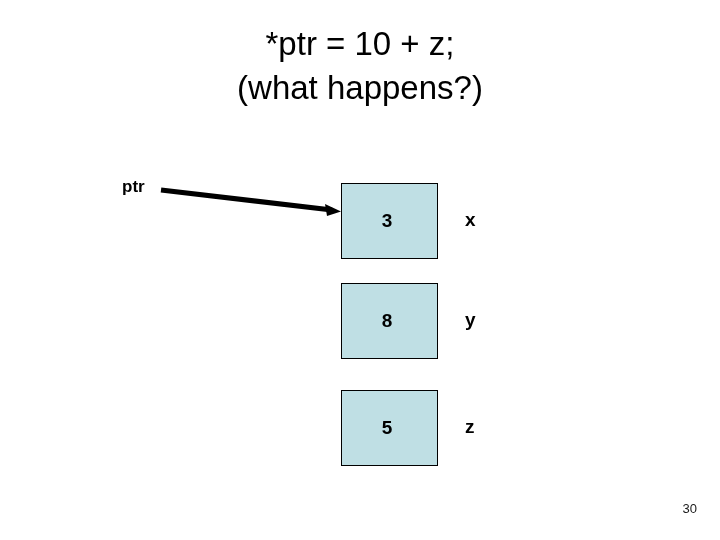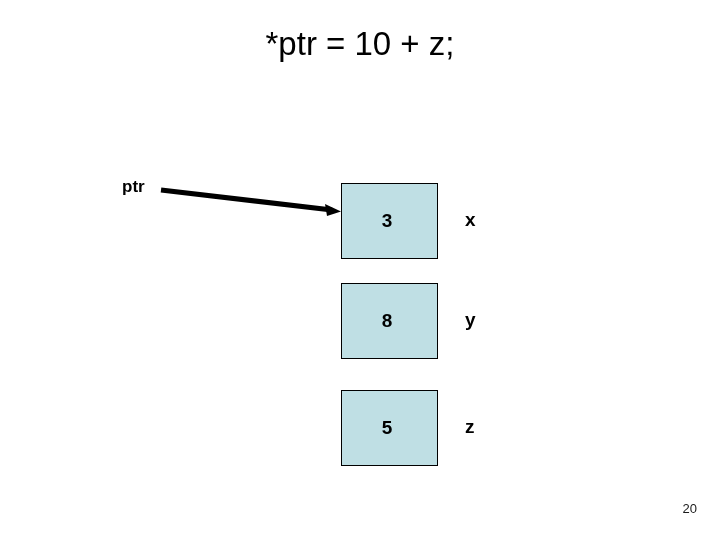--- a/index.html
+++ b/index.html
@@ -108,20 +108,21 @@
     line-height: 15px;
   }
 </style>
 </head>
 <body>
 
 <div id="slide">
 
   <div class="title-block">
     <span class="title-line">*ptr = 10 + z;</span>
+    <span class="title-line">(what happens?)</span>
   </div>
 
   <div class="ptr-label">ptr</div>
 
   <svg class="arrow-svg" viewBox="0 0 200 48" xmlns="http://www.w3.org/2000/svg">
     <line x1="11" y1="12" x2="182" y2="32" stroke="#000000" stroke-width="5" stroke-linecap="butt"></line>
     <polygon points="191,33.5 175,26 177,38" fill="#000000"></polygon>
   </svg>
 
   <div class="mem-box row0">
@@ -132,15 +133,15 @@
   <div class="mem-box row1">
     <span class="mem-value">8</span>
   </div>
   <div class="mem-name row1">y</div>
 
   <div class="mem-box row2">
     <span class="mem-value">5</span>
   </div>
   <div class="mem-name row2">z</div>
 
-  <div class="page-number">20</div>
+  <div class="page-number">30</div>
 
 </div>
 
 </body></html>

